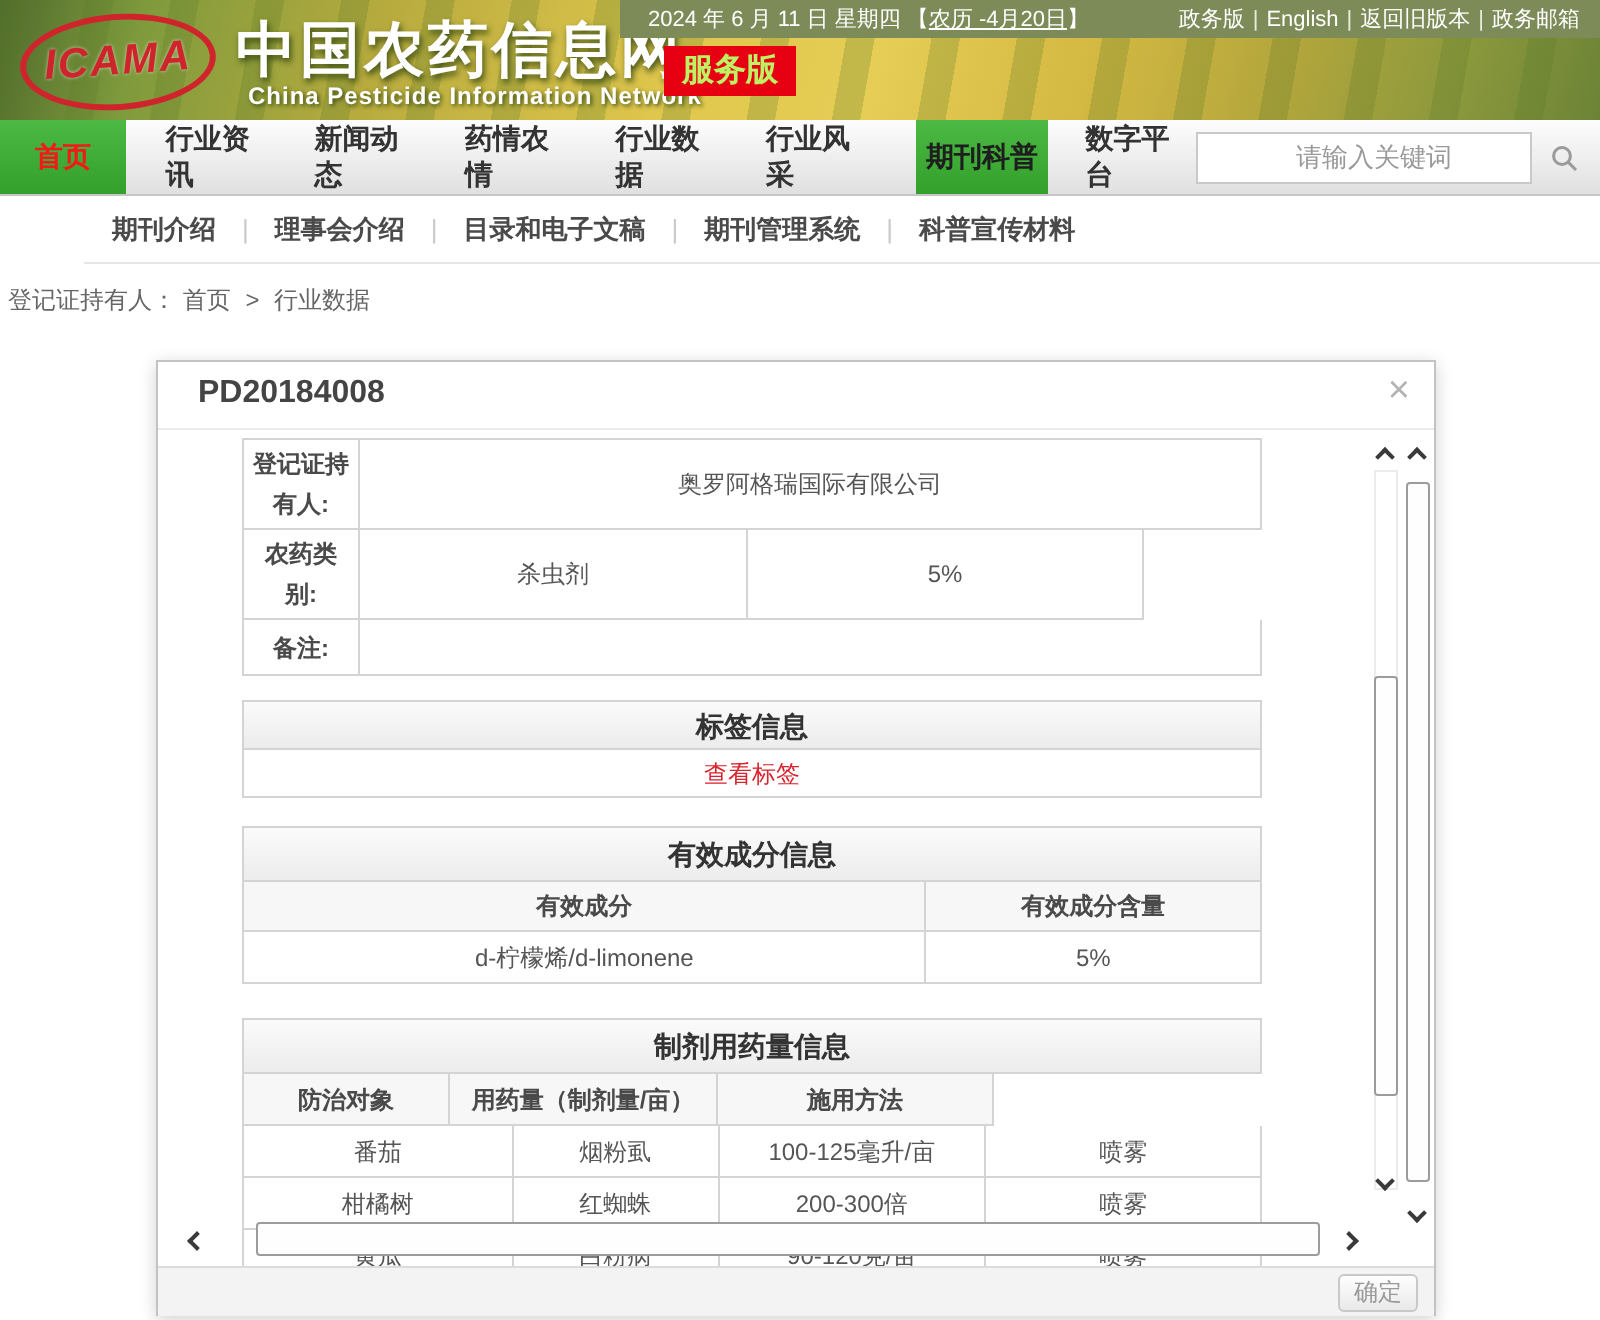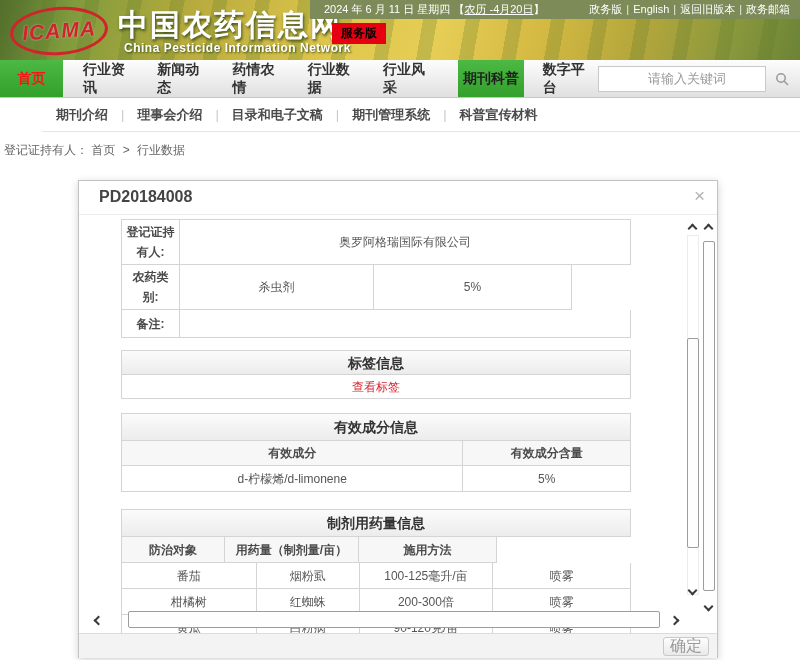--- a/index.html
+++ b/index.html
@@ -20,22 +20,22 @@
   .topbar-links a { color:#fff; text-decoration:none; cursor:pointer; }
   .logo { position:absolute; left:10px; top:7px; width:98px; height:48px; z-index:2;
     display:flex; align-items:center; justify-content:center;
     border:3px solid #cf242c; border-radius:50%; transform:rotate(-4deg);
     color:#cf242c; font-weight:bold; font-style:italic; font-size:21px; letter-spacing:1px;
     text-shadow:0 0 2px rgba(255,255,255,.6); }
   .site-title { position:absolute; left:118px; top:5px; z-index:2; color:#fff; font-size:30px;
     font-weight:bold; letter-spacing:2px; text-shadow:1px 2px 3px rgba(50,70,15,.9); }
   .site-subtitle { position:absolute; left:124px; top:41px; z-index:2; color:#fff; font-size:12px;
     font-weight:bold; letter-spacing:.5px; text-shadow:1px 1px 2px rgba(50,70,15,.9); }
-  .service-badge { position:absolute; left:332px; top:23px; z-index:2; background:#e60012; color:#000000;
-    font-size:12px; font-weight:bold; padding:2px 9px; cursor:pointer; }
+  .service-badge { position:absolute; left:332px; top:23px; z-index:2; background:#e60012; color:#bef264;
+    font-size:16px; font-weight:bold; padding:2px 9px; cursor:pointer; }
 
   
   .main-nav { position:absolute; left:0; top:60px; width:800px; height:38px;
     background:linear-gradient(#fdfdfd,#e0e0e0); border-bottom:1px solid #c6c6c6;
     display:flex; align-items:stretch; }
   .nav-item { display:flex; align-items:center; padding:0 7px; font-size:14px; font-weight:bold;
     color:#333; cursor:pointer; text-decoration:none; }
   .nav-item.home { width:73px; justify-content:center; padding:0;
     background:linear-gradient(#4cb944,#33a02c); color:#f61818; }
   .nav-item.active-green { width:76px; justify-content:center; padding:0;
@@ -94,21 +94,21 @@
   .chev.left{ transform:rotate(45deg);} .chev.right{ transform:rotate(-135deg);}
   .sb-btn { position:absolute; width:14px; height:14px; display:flex; align-items:center;
     justify-content:center; cursor:pointer; }
   .sb-track { position:absolute; border:1px solid #ececec; background:#fff; }
   .sb-thumb { position:absolute; background:#fefefe; border:1px solid #9c9c9c; border-radius:2px;
     cursor:pointer; }
 
   
   .modal-footer { height:25px; background:#f3f3f3; border-top:1px solid #dcdcdc; display:flex;
     align-items:center; justify-content:flex-end; padding-right:8px; }
-  .confirm-btn { min-width:40px; height:19px; font-size:16px; color:#9a9a9a;
+  .confirm-btn { min-width:40px; height:19px; font-size:12px; color:#9a9a9a;
     background:linear-gradient(#fefefe,#e9e9e9); border:1px solid #c9c9c9; border-radius:3px;
     cursor:pointer; font-family:inherit; padding:0 6px; line-height:16px; }
 </style>
 </head>
 <body>
 
 <div class="page">
 
   <div class="site-header">
     <div class="topbar">

